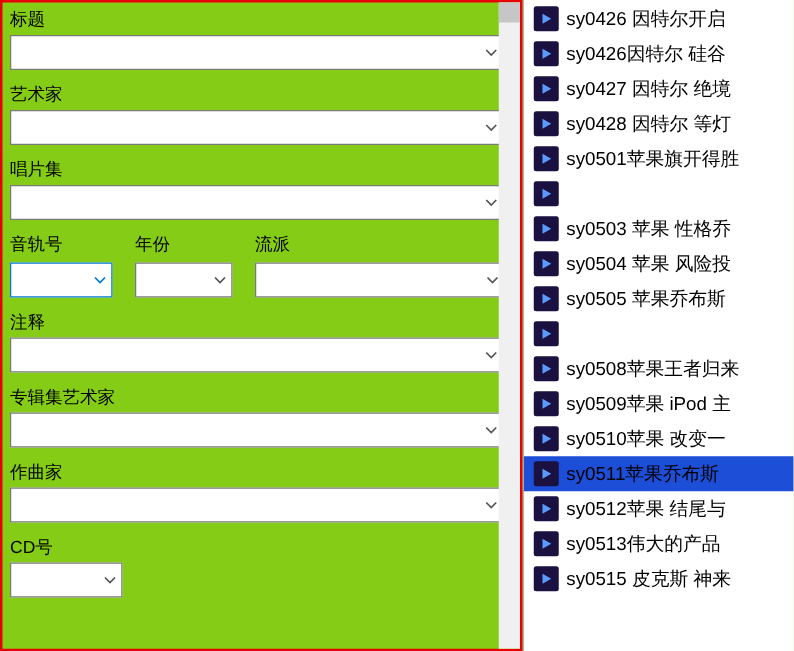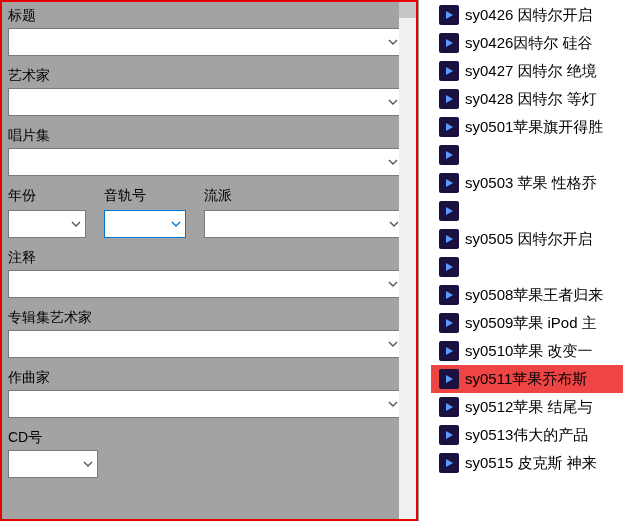--- a/index.html
+++ b/index.html
@@ -1,38 +1,38 @@
 <!DOCTYPE html>
 <html><head>
 <meta charset="utf-8">
 <style>
 *{box-sizing:border-box;margin:0;padding:0;font-family:"Microsoft YaHei","SimSun",sans-serif}
 body{width:635px;height:521px;overflow:hidden;background:#fff;font-size:14px;color:#000}
 .container{display:flex;width:635px;height:521px}
-.left-panel{width:418px;height:521px;background:#a3a3a3;position:relative;border:2px solid #e80000;border-top:2px solid #e80000}
+.left-panel{width:418px;height:521px;background:#84cc16;position:relative;border:2px solid #e80000;border-top:2px solid #e80000}
 .left-inner{position:absolute;top:0;left:0;right:0;bottom:0;padding:0 12px 0 6px}
 .scrollbar-v{position:absolute;right:0;top:0;width:17px;height:100%;background:#f0f0f0}
 .scrollbar-thumb{position:absolute;right:0;top:0;width:17px;height:16px;background:#c6c6c6}
 .field-group{margin-top:4px}
 .field-label{font-size:14px;color:#000;margin-bottom:4px;line-height:18px}
 .combo{width:100%;height:28px;background:#fff;border:1px solid #7a7a7a;display:flex;align-items:center;justify-content:flex-end;padding-right:4px}
 .combo .chev{color:#555}
 .row{display:flex;gap:18px;margin-top:4px}
 .col{display:flex;flex-direction:column}
 .col .field-label{margin-bottom:6px}
 .small-combo{height:28px;background:#fff;border:1px solid #7a7a7a;display:flex;align-items:center;justify-content:flex-end;padding-right:3px}
 .small-combo.hl{border:1px solid #0078d7}
 .w-year{width:78px}
 .w-track{width:82px}
 .w-genre{flex:1}
 .w-cd{width:90px}
 .right-panel{flex:1;height:521px;background:#fff;border-left:1px solid #999;overflow:hidden}
-.filelist{padding:1px 12px}
+.filelist{padding:1px 0}
 .file-item{display:flex;align-items:center;height:28px;padding-left:8px;white-space:nowrap;overflow:hidden}
-.file-item.sel{background:#ef4444}
+.file-item.sel{background:#1d4ed8}
 .file-icon{width:20px;height:20px;flex-shrink:0;margin-right:6px;background:#1a1140;border-radius:2px;position:relative;display:flex;align-items:center;justify-content:center}
 .file-icon svg{width:12px;height:12px}
 .file-name{font-size:15px;color:#000}
 .spacer{height:6px}
 svg.chev{width:12px;height:12px}
 </style>
 </head>
 <body>
 
 <div class="container">
@@ -71,34 +71,34 @@
           <svg class="chev" viewBox="0 0 12 12">
               <path d="M2 4l4 4 4-4" fill="none" stroke="#555" stroke-width="1.4"></path>
             </svg>
         </div>
       </div>
 
       <div class="spacer"></div>
 
       <div class="row">
         <div class="col">
+          <div class="field-label">音轨号</div>
+          <div class="small-combo hl w-track">
+            <span></span>
+            <svg class="chev" viewBox="0 0 12 12">
+                <path d="M2 4l4 4 4-4" fill="none" stroke="#0078d7" stroke-width="1.4"></path>
+              </svg>
+          </div>
+        </div>
+        <div class="col">
           <div class="field-label">年份</div>
           <div class="small-combo w-year">
             <span></span>
             <svg class="chev" viewBox="0 0 12 12">
                 <path d="M2 4l4 4 4-4" fill="none" stroke="#555" stroke-width="1.4"></path>
-              </svg>
-          </div>
-        </div>
-        <div class="col">
-          <div class="field-label">音轨号</div>
-          <div class="small-combo hl w-track">
-            <span></span>
-            <svg class="chev" viewBox="0 0 12 12">
-                <path d="M2 4l4 4 4-4" fill="none" stroke="#0078d7" stroke-width="1.4"></path>
               </svg>
           </div>
         </div>
         <div class="col w-genre">
           <div class="field-label">流派</div>
           <div class="small-combo" style="width:100%">
             <span></span>
             <svg class="chev" viewBox="0 0 12 12">
                 <path d="M2 4l4 4 4-4" fill="none" stroke="#555" stroke-width="1.4"></path>
               </svg>
@@ -216,28 +216,29 @@
             </svg>
           </div>
           <div class="file-name">sy0503 苹果 性格乔</div>
         </div>
         <div class="file-item">
           <div class="file-icon">
             <svg viewBox="0 0 12 12">
               <path d="M3 2l7 4-7 4z" fill="#5b9bff"></path>
             </svg>
           </div>
-        </div>
-        <div class="file-item">
-          <div class="file-icon">
-            <svg viewBox="0 0 12 12">
-              <path d="M3 2l7 4-7 4z" fill="#5b9bff"></path>
-            </svg>
-          </div>
-          <div class="file-name">sy0505 因特尔开启</div>
+          <div class="file-name">sy0504 苹果 风险投</div>
+        </div>
+        <div class="file-item">
+          <div class="file-icon">
+            <svg viewBox="0 0 12 12">
+              <path d="M3 2l7 4-7 4z" fill="#5b9bff"></path>
+            </svg>
+          </div>
+          <div class="file-name">sy0505 苹果乔布斯</div>
         </div>
         <div class="file-item">
           <div class="file-icon">
             <svg viewBox="0 0 12 12">
               <path d="M3 2l7 4-7 4z" fill="#5b9bff"></path>
             </svg>
           </div>
         </div>
         <div class="file-item">
           <div class="file-icon">

